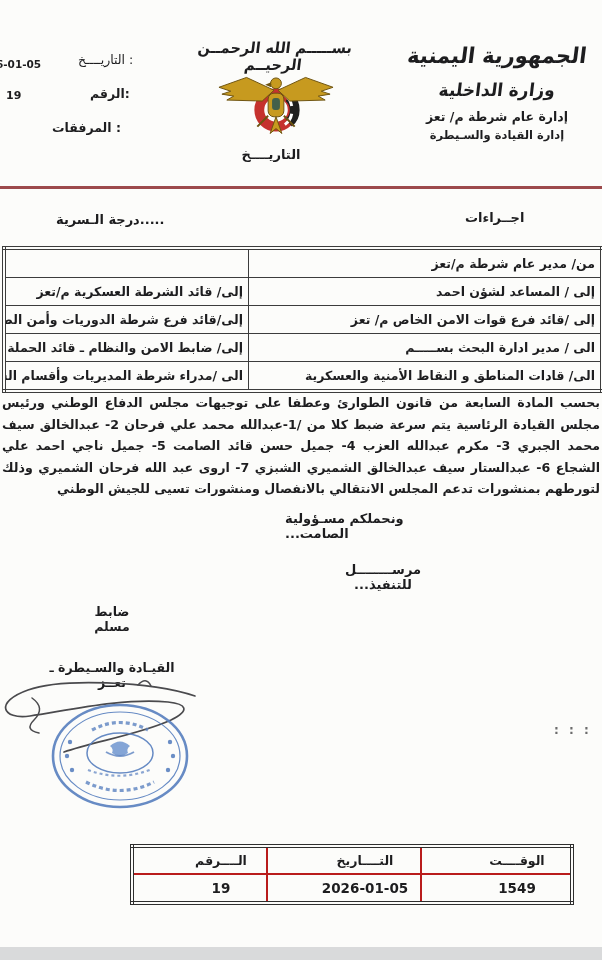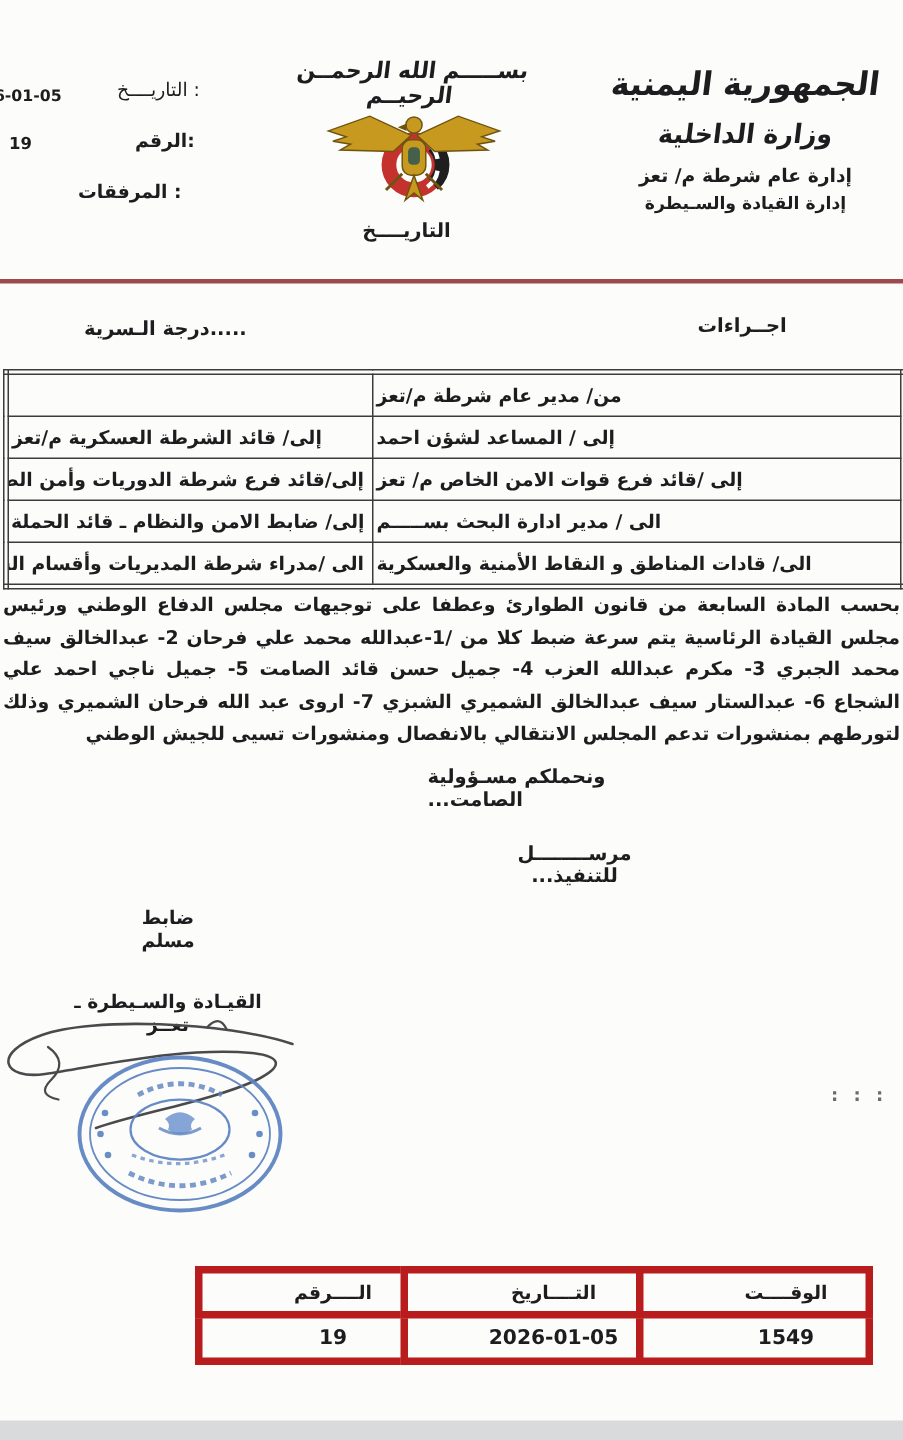--- a/index.html
+++ b/index.html
@@ -34,21 +34,21 @@
   .red-rule{left:0;top:186px;width:602px;height:3px;background:#9d4a4c;}
 
   
   .procedures{left:465px;top:210px;font-size:13px;font-weight:bold;}
   .secrecy{left:56px;top:212px;font-size:13px;font-weight:bold;}
 
   
   .routing{left:2px;top:246px;width:591px;border-collapse:collapse;direction:rtl;
     border:4px double #3c3c3c;table-layout:fixed;}
   .routing td{border:1px solid #3c3c3c;font-size:12.5px;font-weight:bold;
-    padding:3px 5px 3px 2px;height:21px;text-align:left;overflow:hidden;white-space:nowrap;}
+    padding:3px 5px 3px 2px;height:21px;text-align:right;overflow:hidden;white-space:nowrap;}
   .routing .c-from{width:344px;}
   .routing .c-to{width:235px;}
 
   
   .body-par{left:0;top:392px;width:598px;padding:0 2px;direction:rtl;text-align:justify;
     font-size:12.6px;font-weight:bold;line-height:21.6px;}
   .liability{left:285px;top:511px;width:156px;direction:rtl;text-align:left;
     font-size:13px;font-weight:bold;}
   .dispatch{left:328px;top:562px;width:110px;direction:rtl;text-align:center;
     font-size:13px;font-weight:bold;}
@@ -56,21 +56,21 @@
   
   .recv1{left:78px;top:604px;width:68px;text-align:center;font-size:12.5px;font-weight:bold;}
   .recv2{left:40px;top:660px;width:144px;text-align:center;font-size:12.5px;font-weight:bold;}
   .signature{left:0;top:676px;}
   .stamp{left:46px;top:700px;}
   .side-dots{left:554px;top:723px;font-size:12px;font-weight:bold;color:#6b6b6b;letter-spacing:3px;}
 
   
   .footer-table{left:130px;top:844px;width:308px;border-collapse:collapse;direction:rtl;
     border:4px double #2e2e2e;table-layout:fixed;}
-  .footer-table th,.footer-table td{border:5px solid #b91c1c;font-weight:bold;text-align:center;padding-left:43px;}
+  .footer-table th,.footer-table td{border:2px solid #b91c1c;font-weight:bold;text-align:center;padding-left:43px;}
   .footer-table th{font-size:12.5px;height:23px;}
   .footer-table td{font-size:13.5px;height:24px;}
   .fc-time{width:104px;}.fc-date{width:108px;margin-top:12px;}.fc-num{width:88px;}
 
   .bottom-strip{left:0;top:947px;width:602px;height:13px;background:#d9dadb;}
 </style>
 </head>
 <body>
 
 <div id="canvas">

